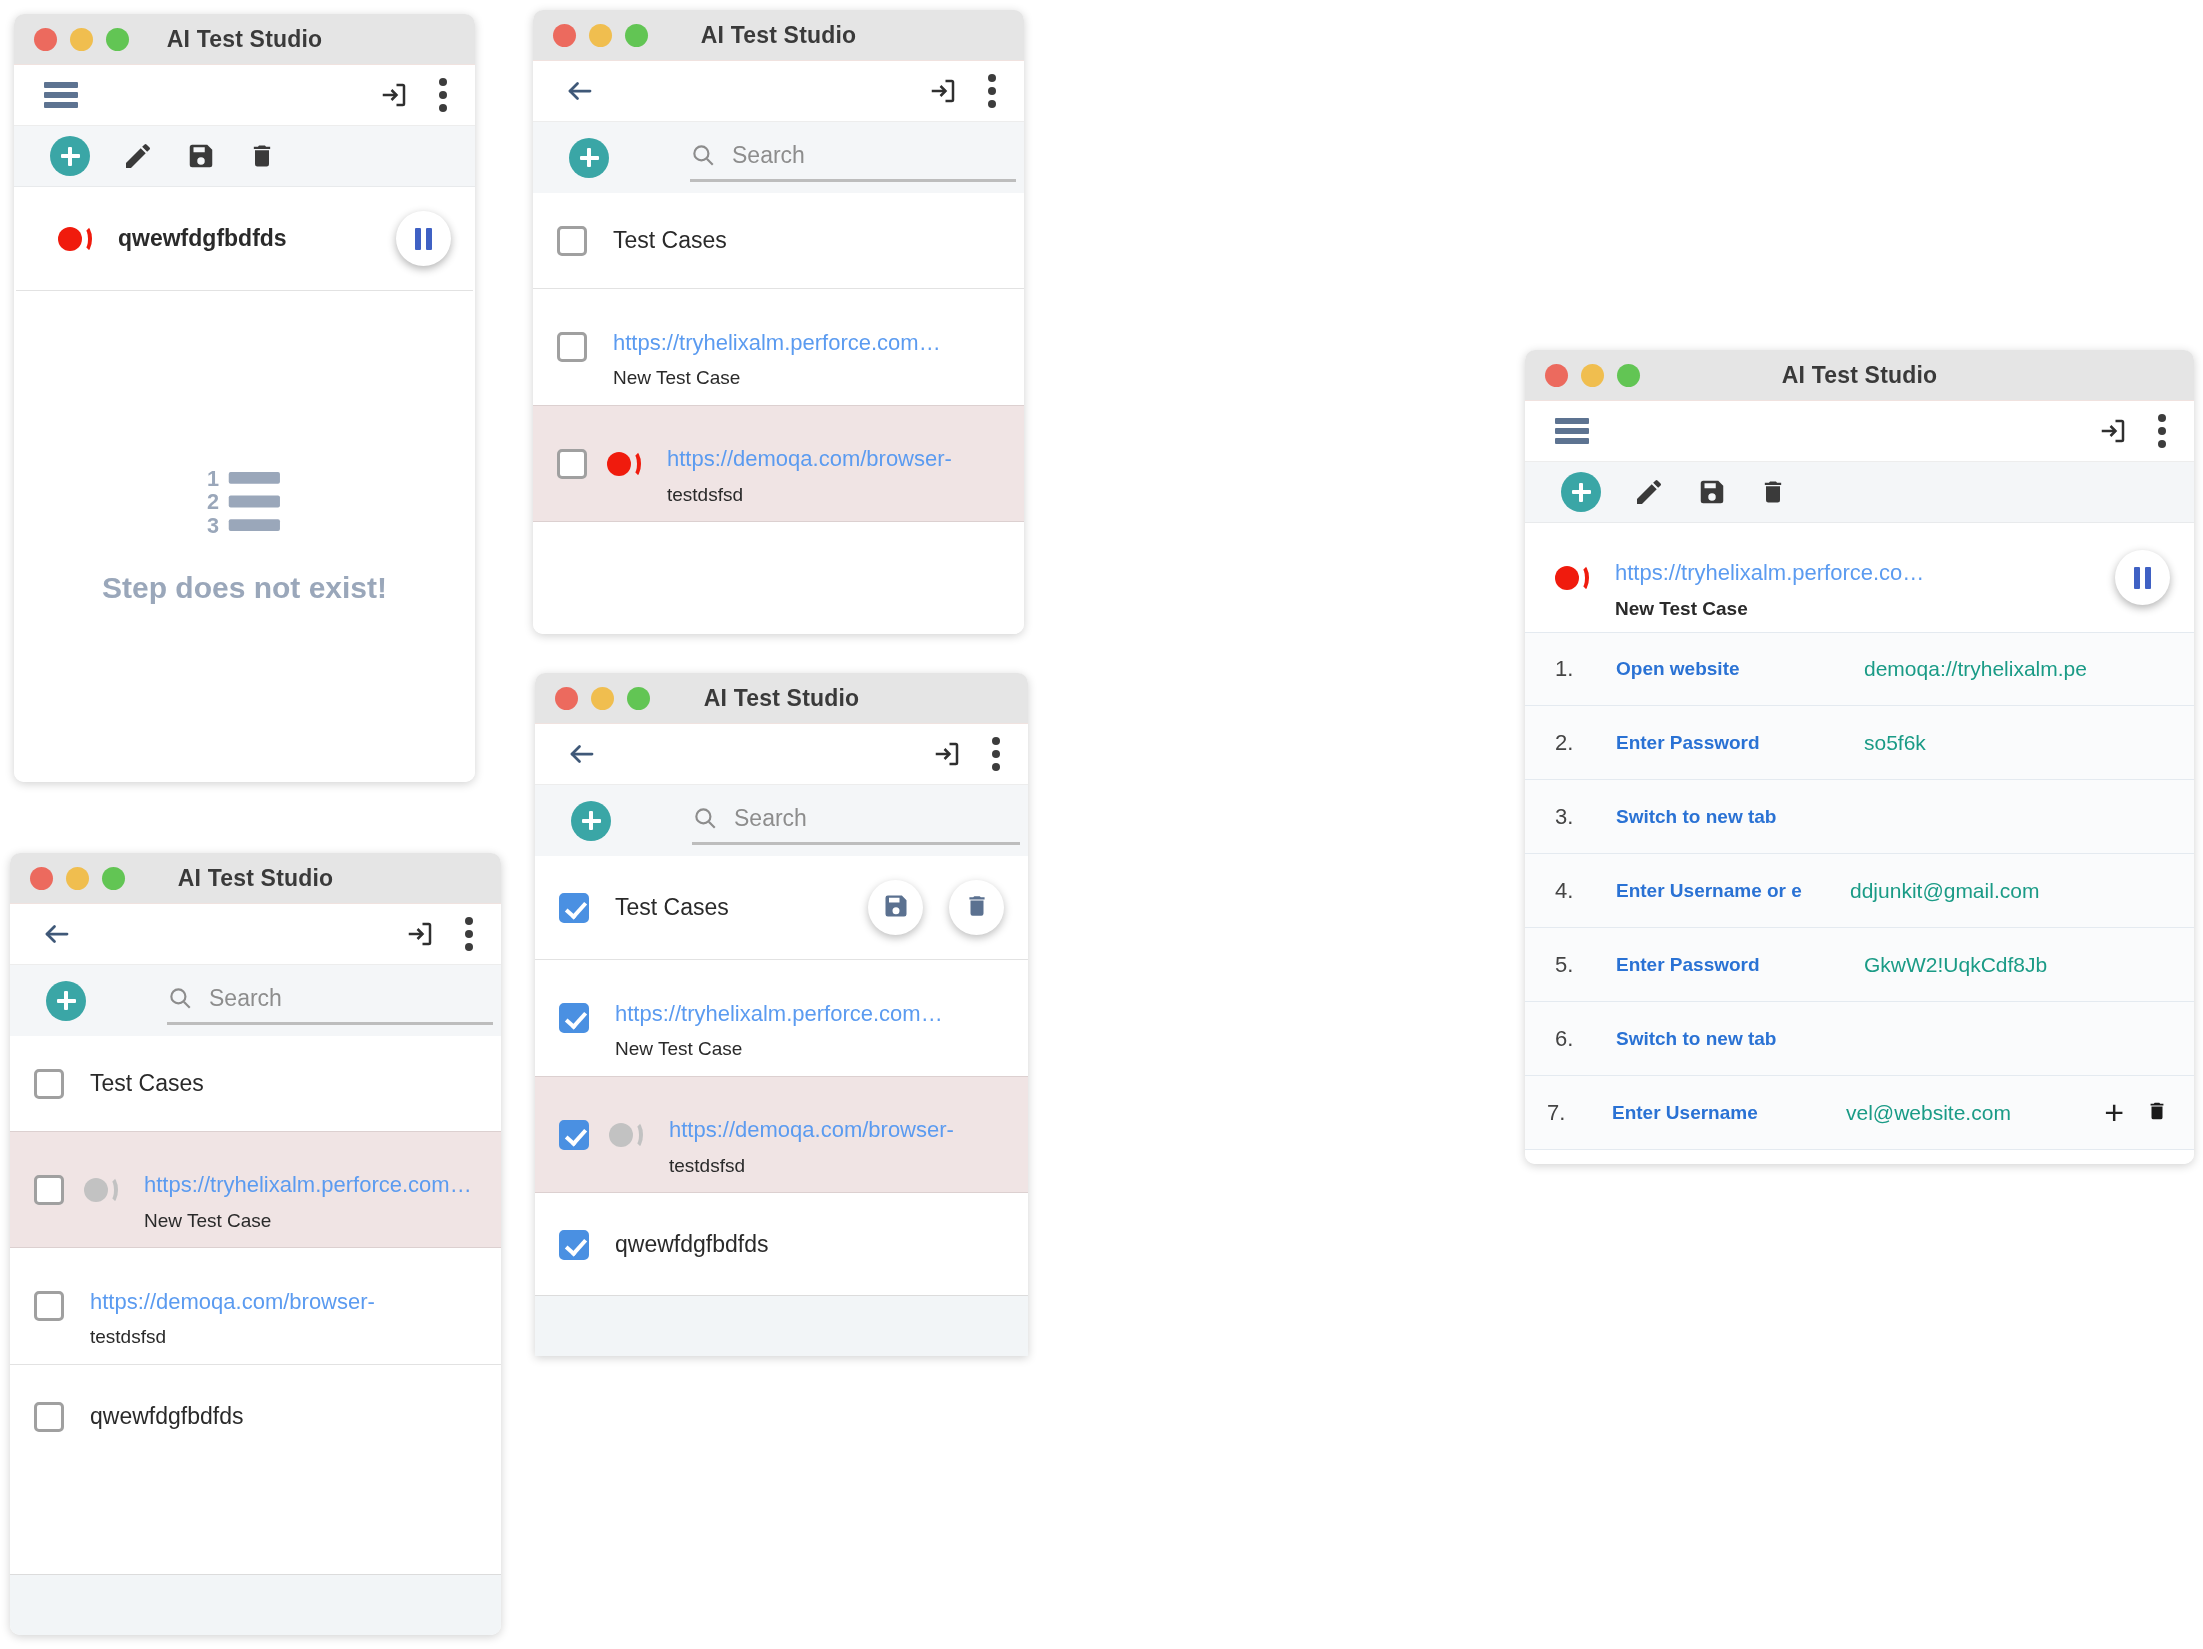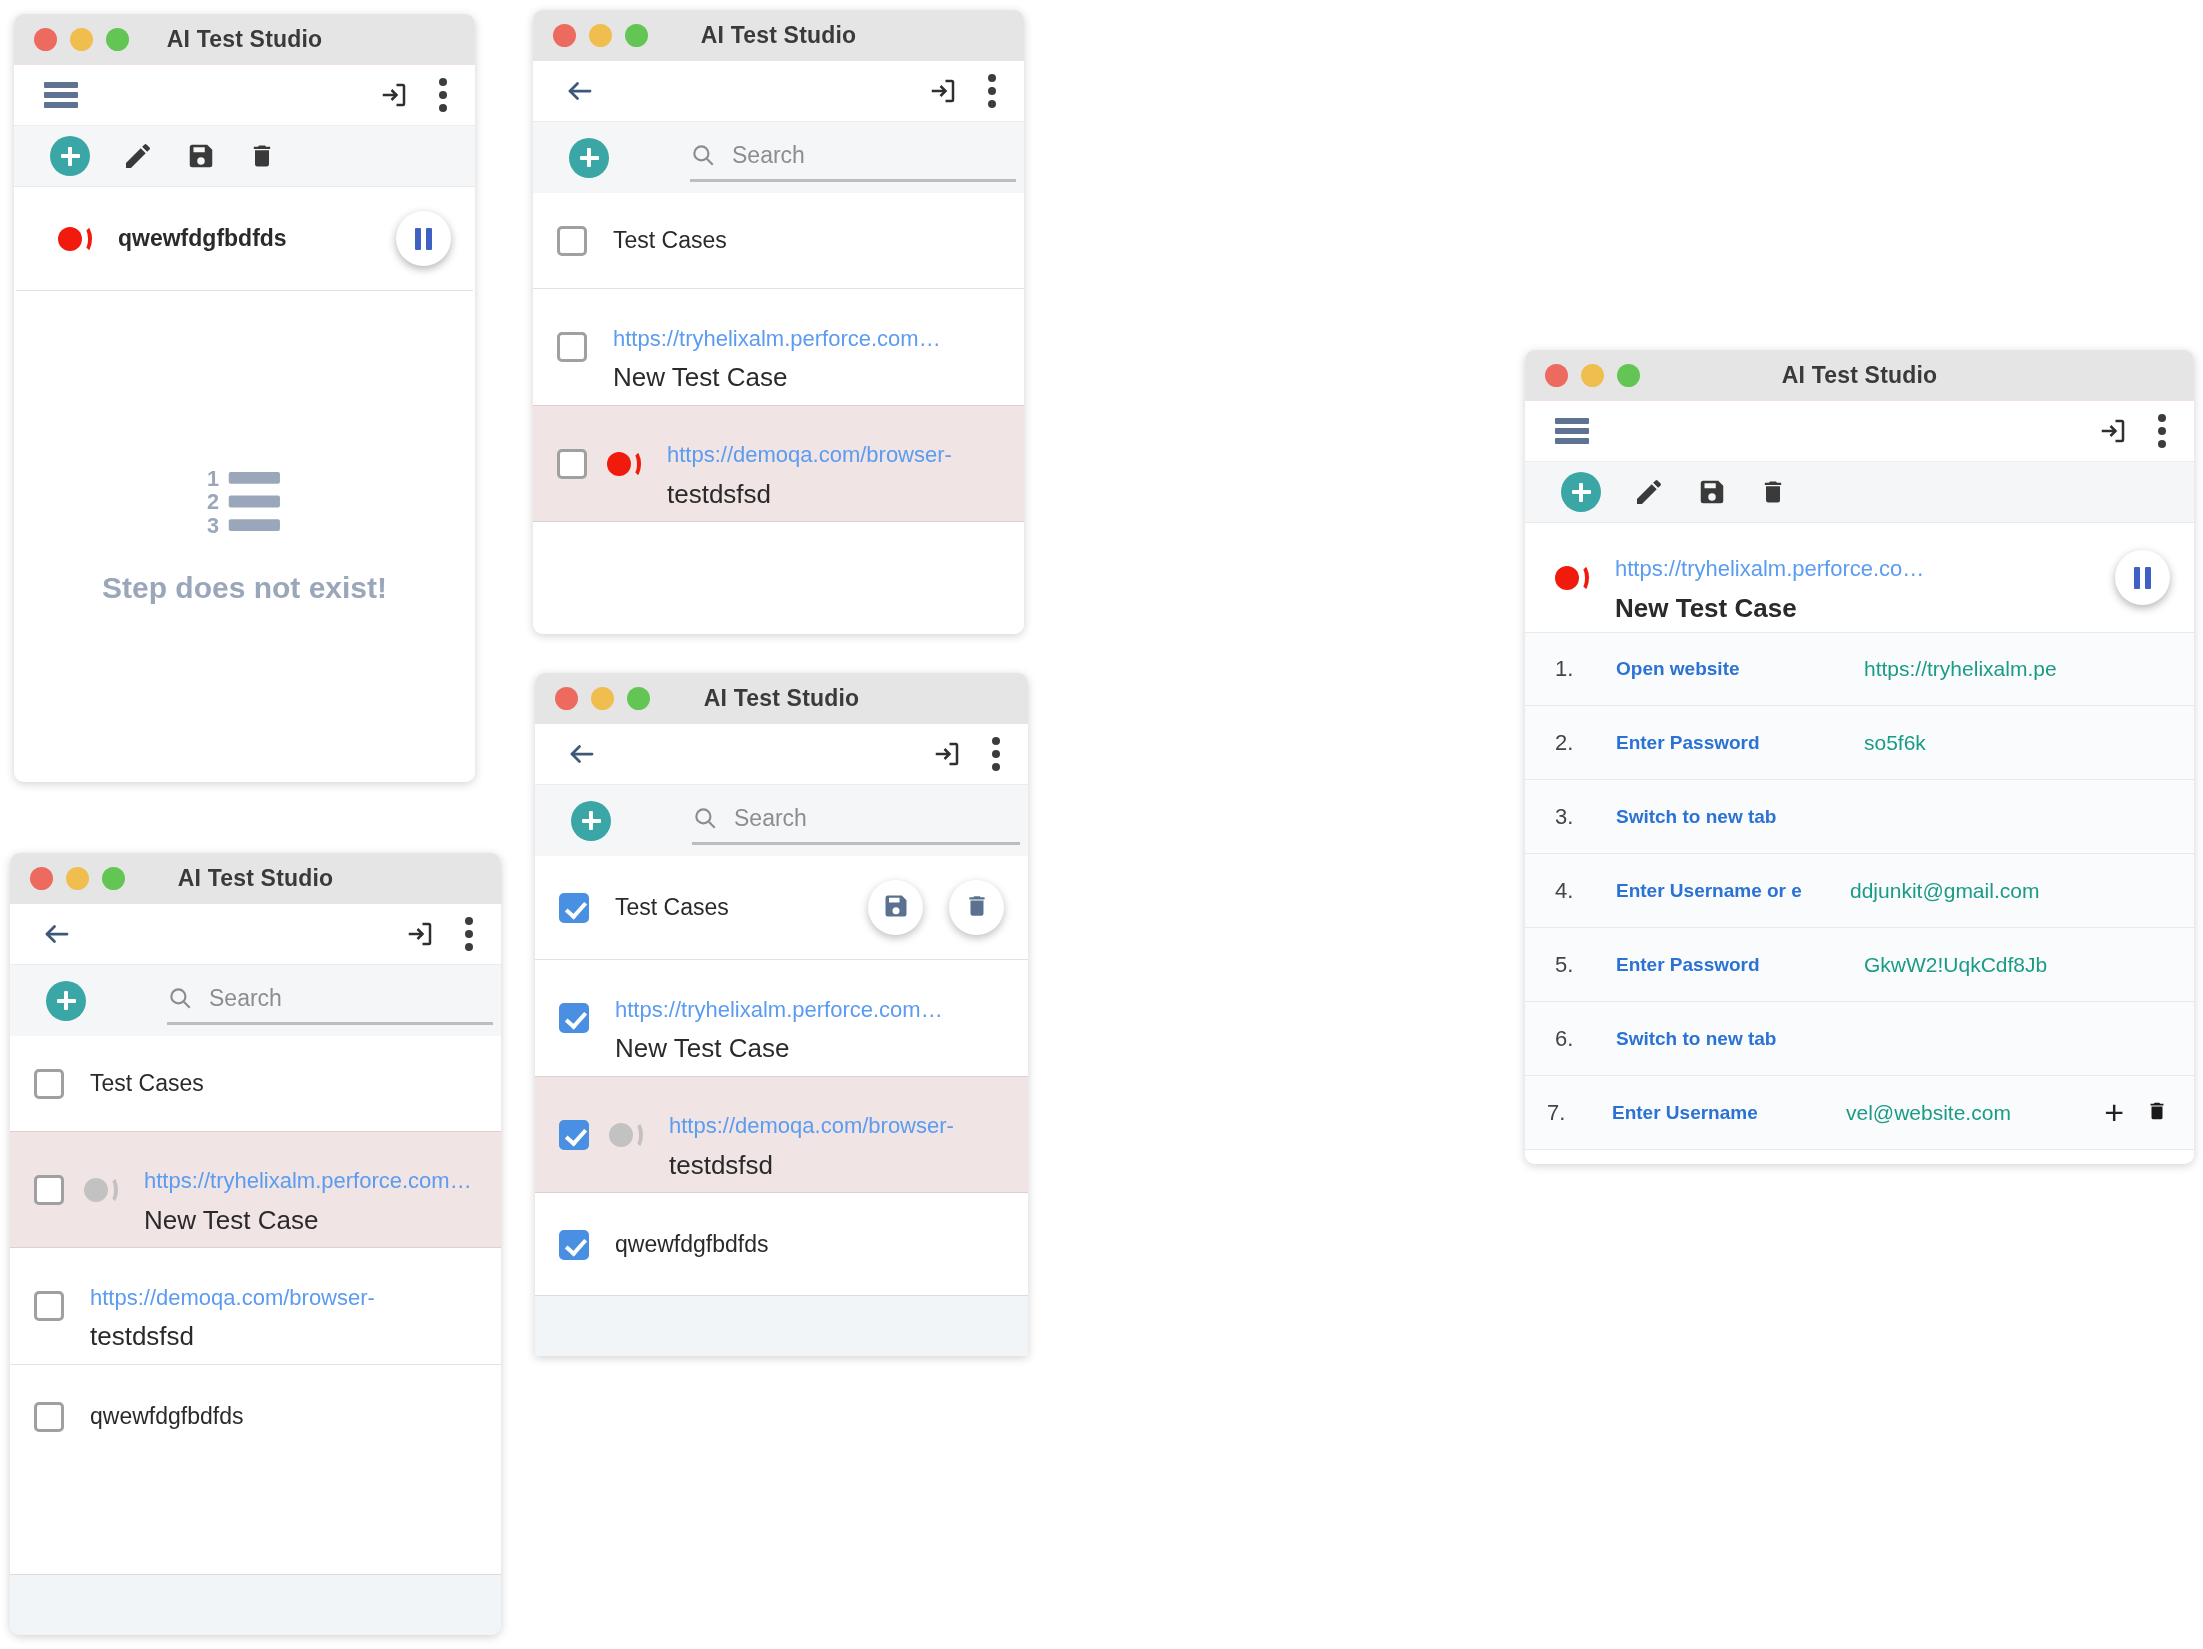--- a/index.html
+++ b/index.html
@@ -161,21 +161,21 @@
     position: absolute; left: 19px; top: 1px;
     width: 15px; height: 28px;
     border: 4px solid transparent;
     border-right-color: #f01b0d;
     border-radius: 50%;
   }
   .rec.off .arc { border-right-color: #c2c2c2; }
 
   .row-texts { margin-left: 26px; display: flex; flex-direction: column; gap: 12px; min-width: 0; margin-top: 25px; }
   .row-url { font-size: 22px; color: #5b9bf0; line-height: 1.15; white-space: nowrap; }
-  .row-name { font-size: 26px; color: #2a2a2a; line-height: 1.15; }
+  .row-name { font-size: 19px; color: #2a2a2a; line-height: 1.15; }
   .row-plain { font-size: 23px; color: #2a2a2a; margin-left: 26px; }
   .grow { flex: 1; }
 
   
   .cbtn {
     width: 55px; height: 55px; border-radius: 50%;
     background: #fff;
     box-shadow: 0 3px 8px rgba(0,0,0,.26);
     display: flex; align-items: center; justify-content: center;
     flex: none;
@@ -613,21 +613,21 @@
             <i></i>
             <i></i>
           </span>
       </span>
     </div>
 
     <div class="steps">
       <div class="step-row first">
         <span class="step-num">1.</span>
         <span class="step-action">Open website</span>
-        <span class="step-value">https://tryhelixalm.pe</span>
+        <span class="step-value">demoqa://tryhelixalm.pe</span>
       </div>
       <div class="step-row">
         <span class="step-num">2.</span>
         <span class="step-action">Enter Password</span>
         <span class="step-value">so5f6k</span>
       </div>
       <div class="step-row">
         <span class="step-num">3.</span>
         <span class="step-action">Switch to new tab</span>
         <span class="step-value"></span>

